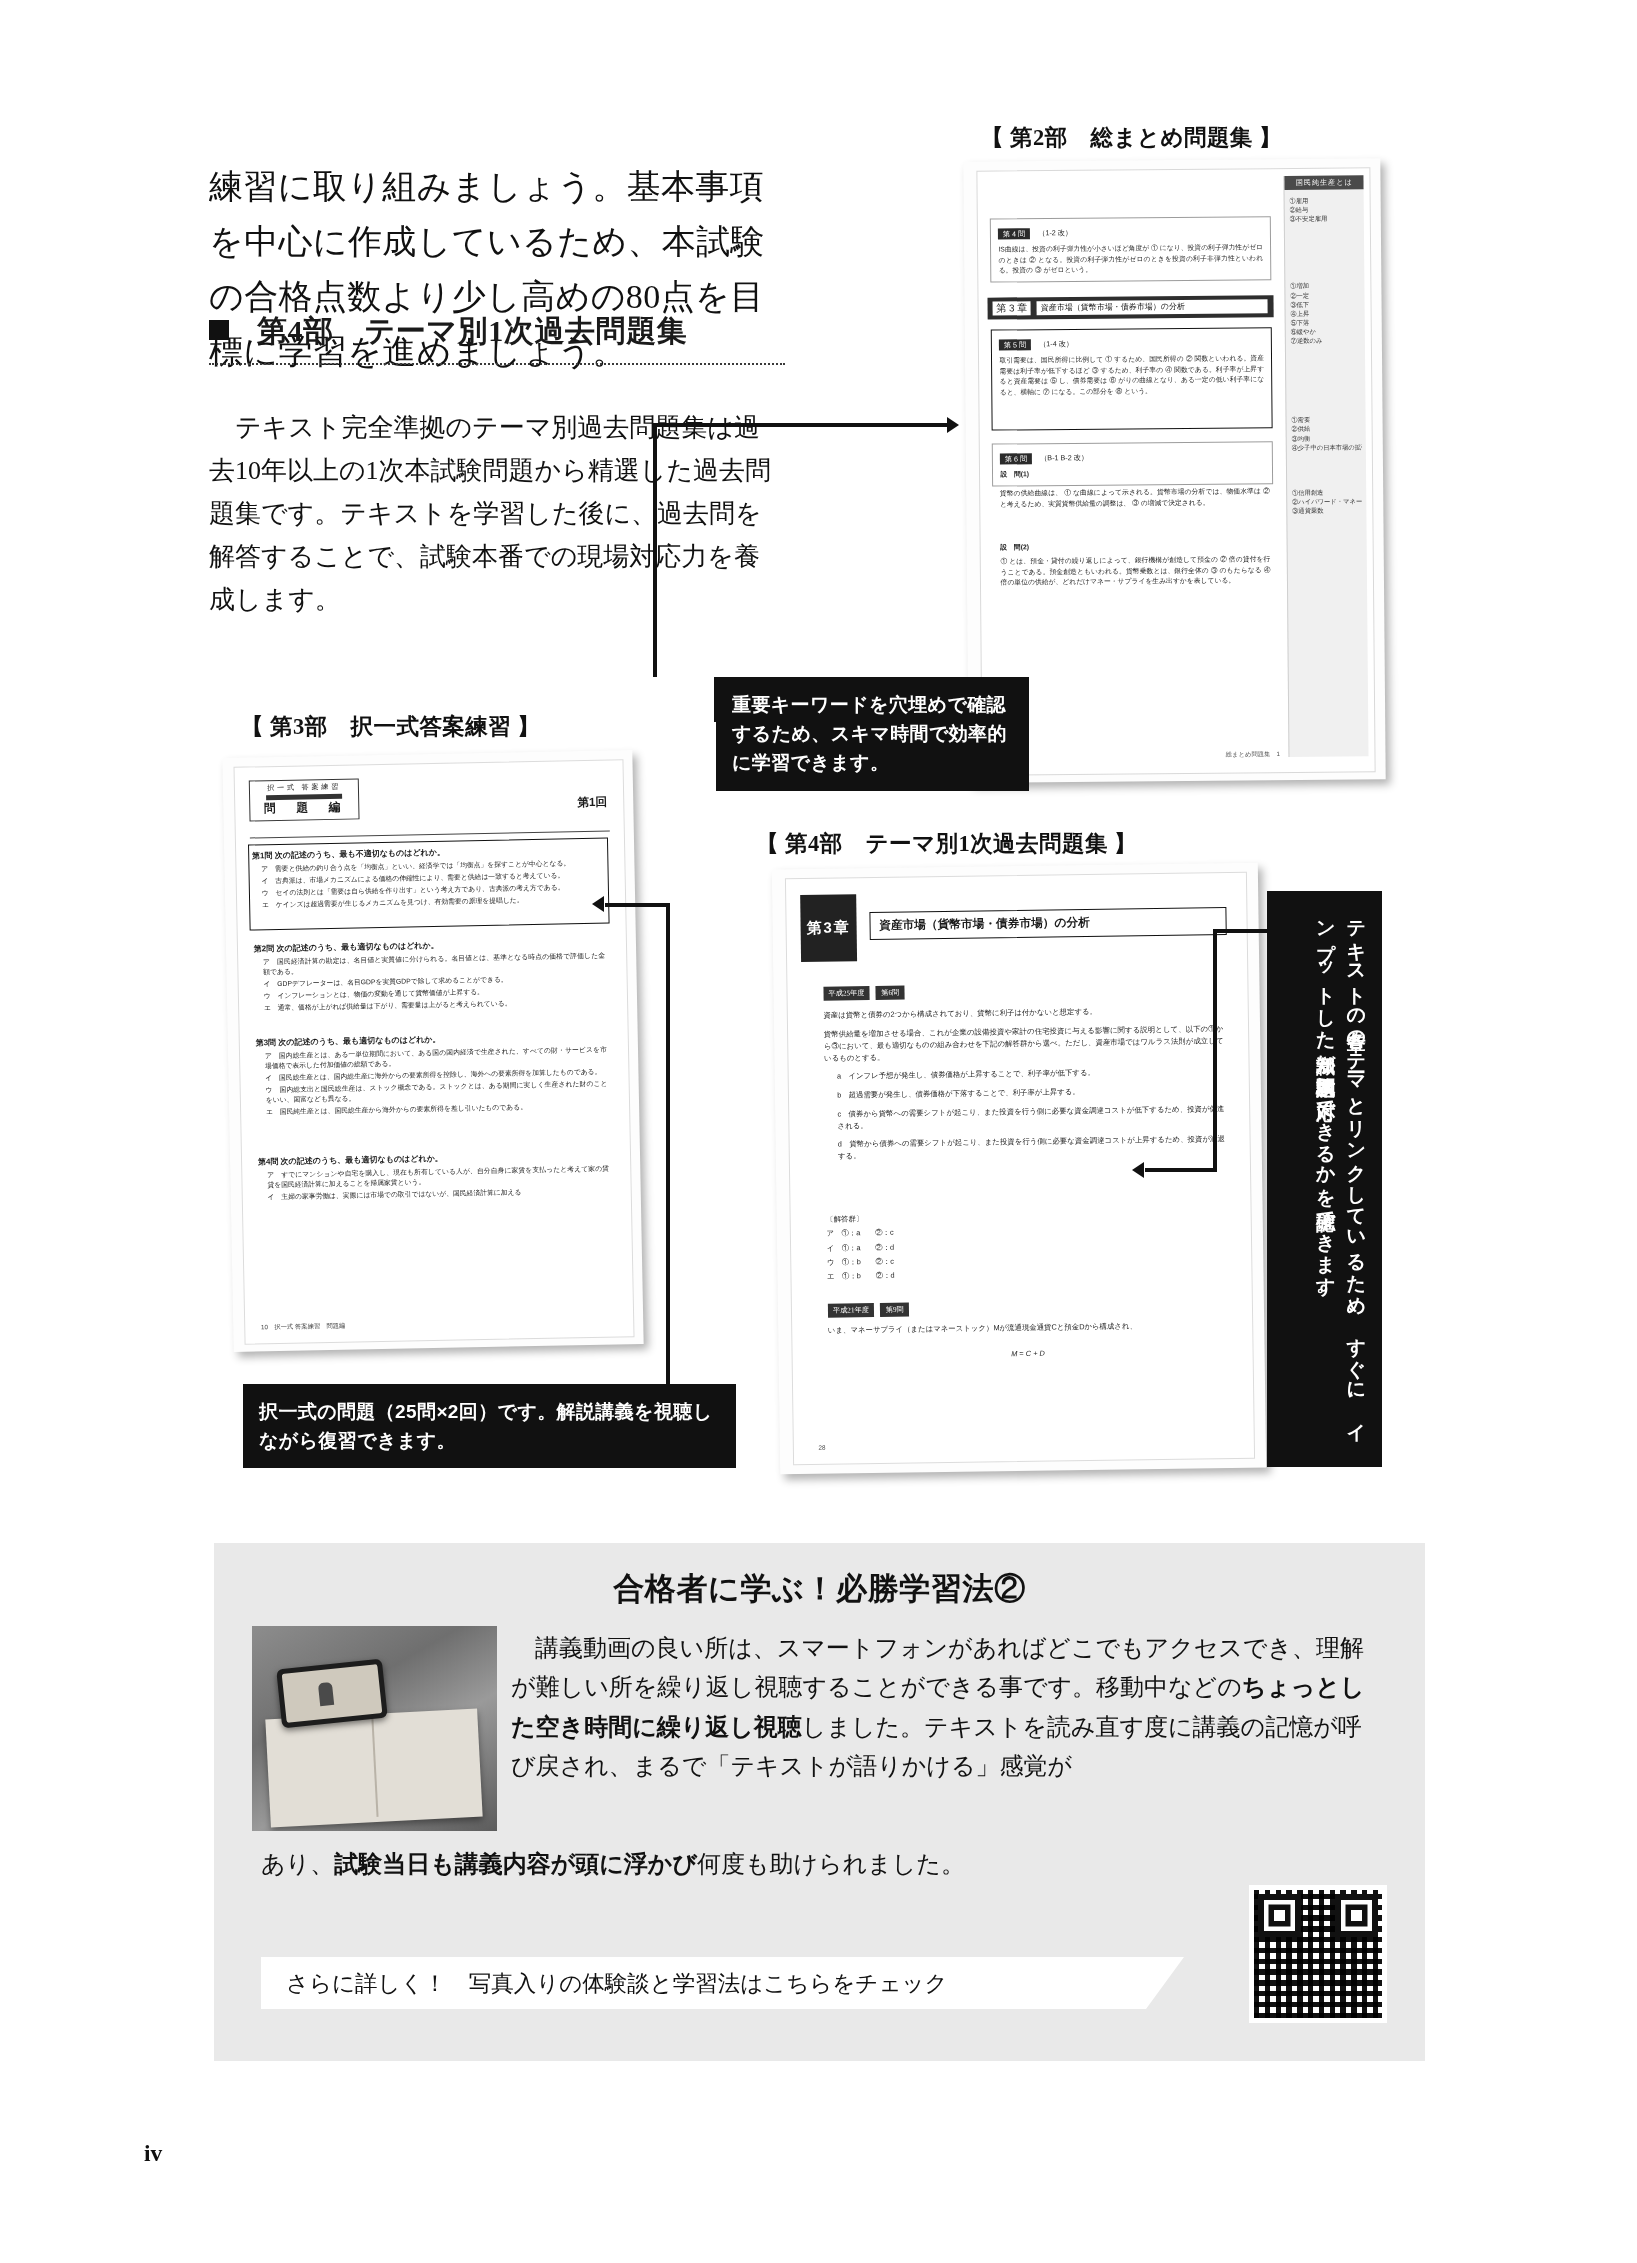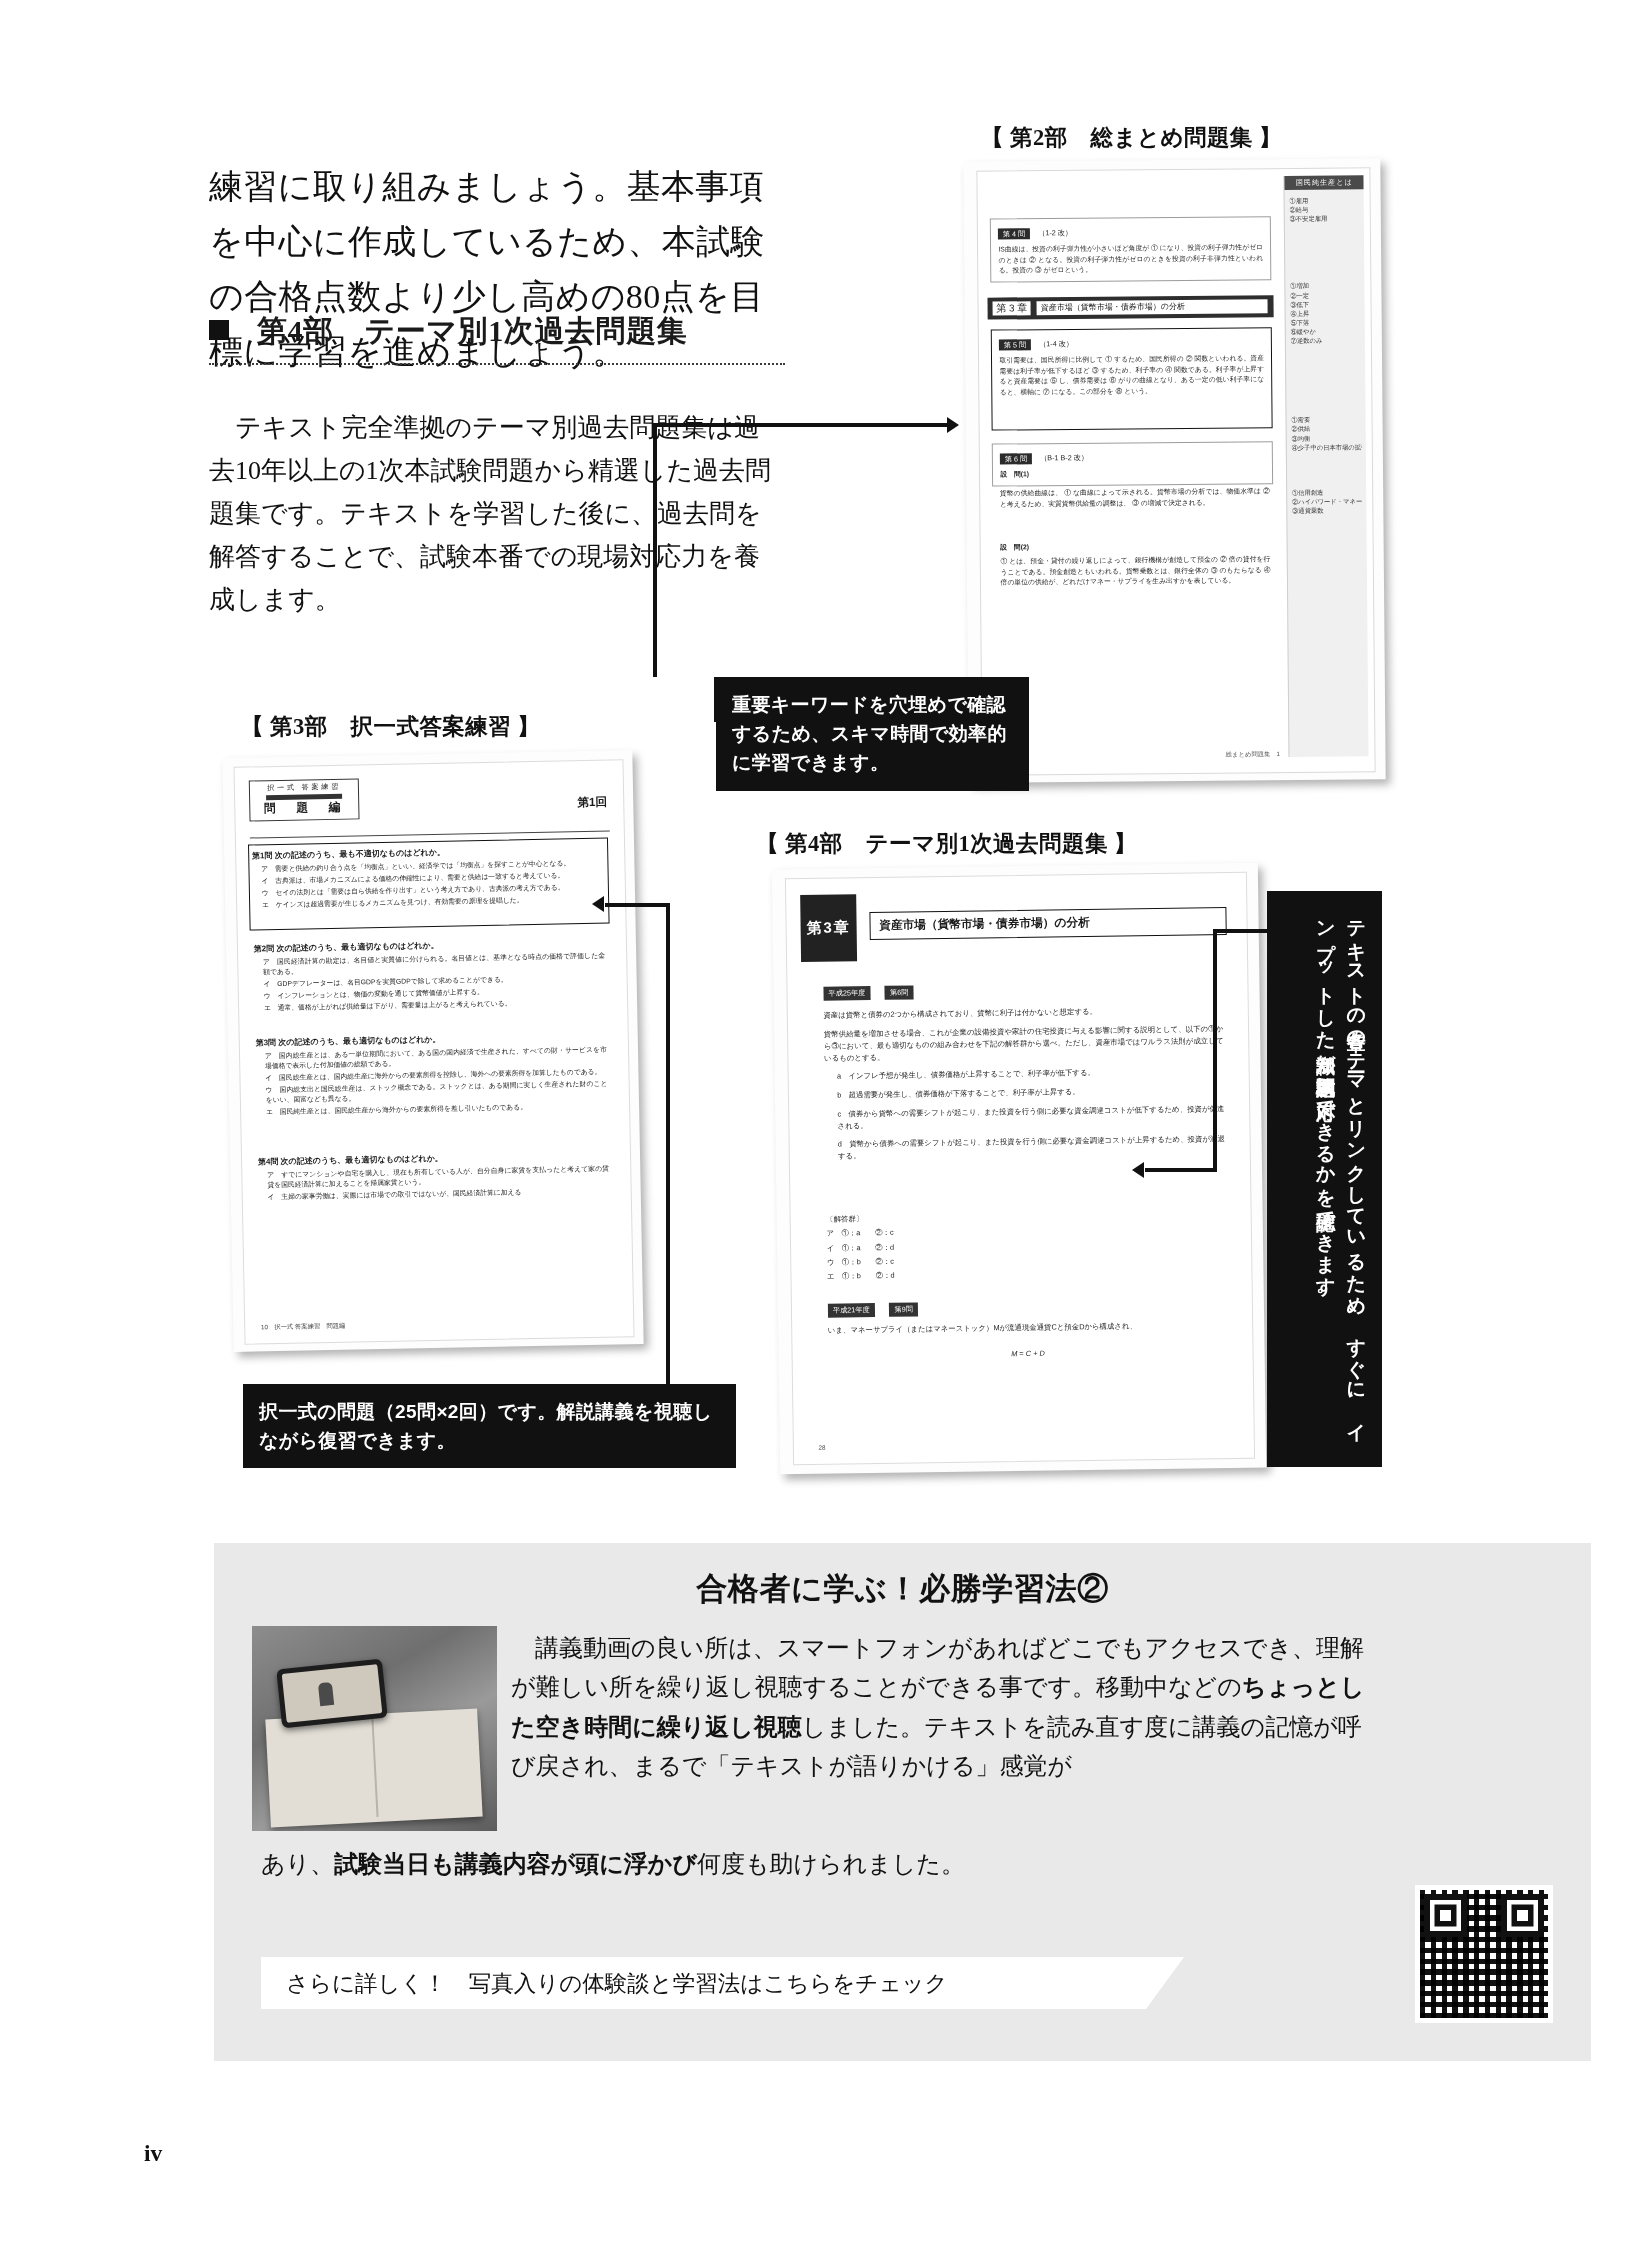--- a/index.html
+++ b/index.html
@@ -299,21 +299,22 @@
     border: 1.4px solid #111;
     font-size: 11.7px;
     font-weight: bold;
     padding: 5.4px 9px;
     background: #fff;
   }
   .p4-tags {
     position: absolute;
     left: 36px; top: 108px;
     display: flex;
-    gap: 14px;
+    gap: 6px;
+    font-family: Liberation Serif, serif;
   }
   .tagk {
     background: #333;
     color: #fff;
     font-size: 7.2px;
     padding: 1.8px 5.4px;
   }
   .p4-body {
     position: absolute;
     left: 36px; right: 25px; top: 131px;
@@ -387,21 +388,21 @@
     border-top: 8px solid transparent;
     border-bottom: 8px solid transparent;
     border-right: 12.6px solid #111;
   }
 
   
   .panel {
     position: absolute;
     left: 214px;
     top: 1543px;
-    width: 1377px;
+    width: 1211px;
     height: 518px;
     background: #e9e9e9;
   }
   .panel-title {
     position: absolute;
     top: 25px;
     left: 0; right: 0;
     text-align: center;
     font-size: 31px;
     font-weight: bold;

